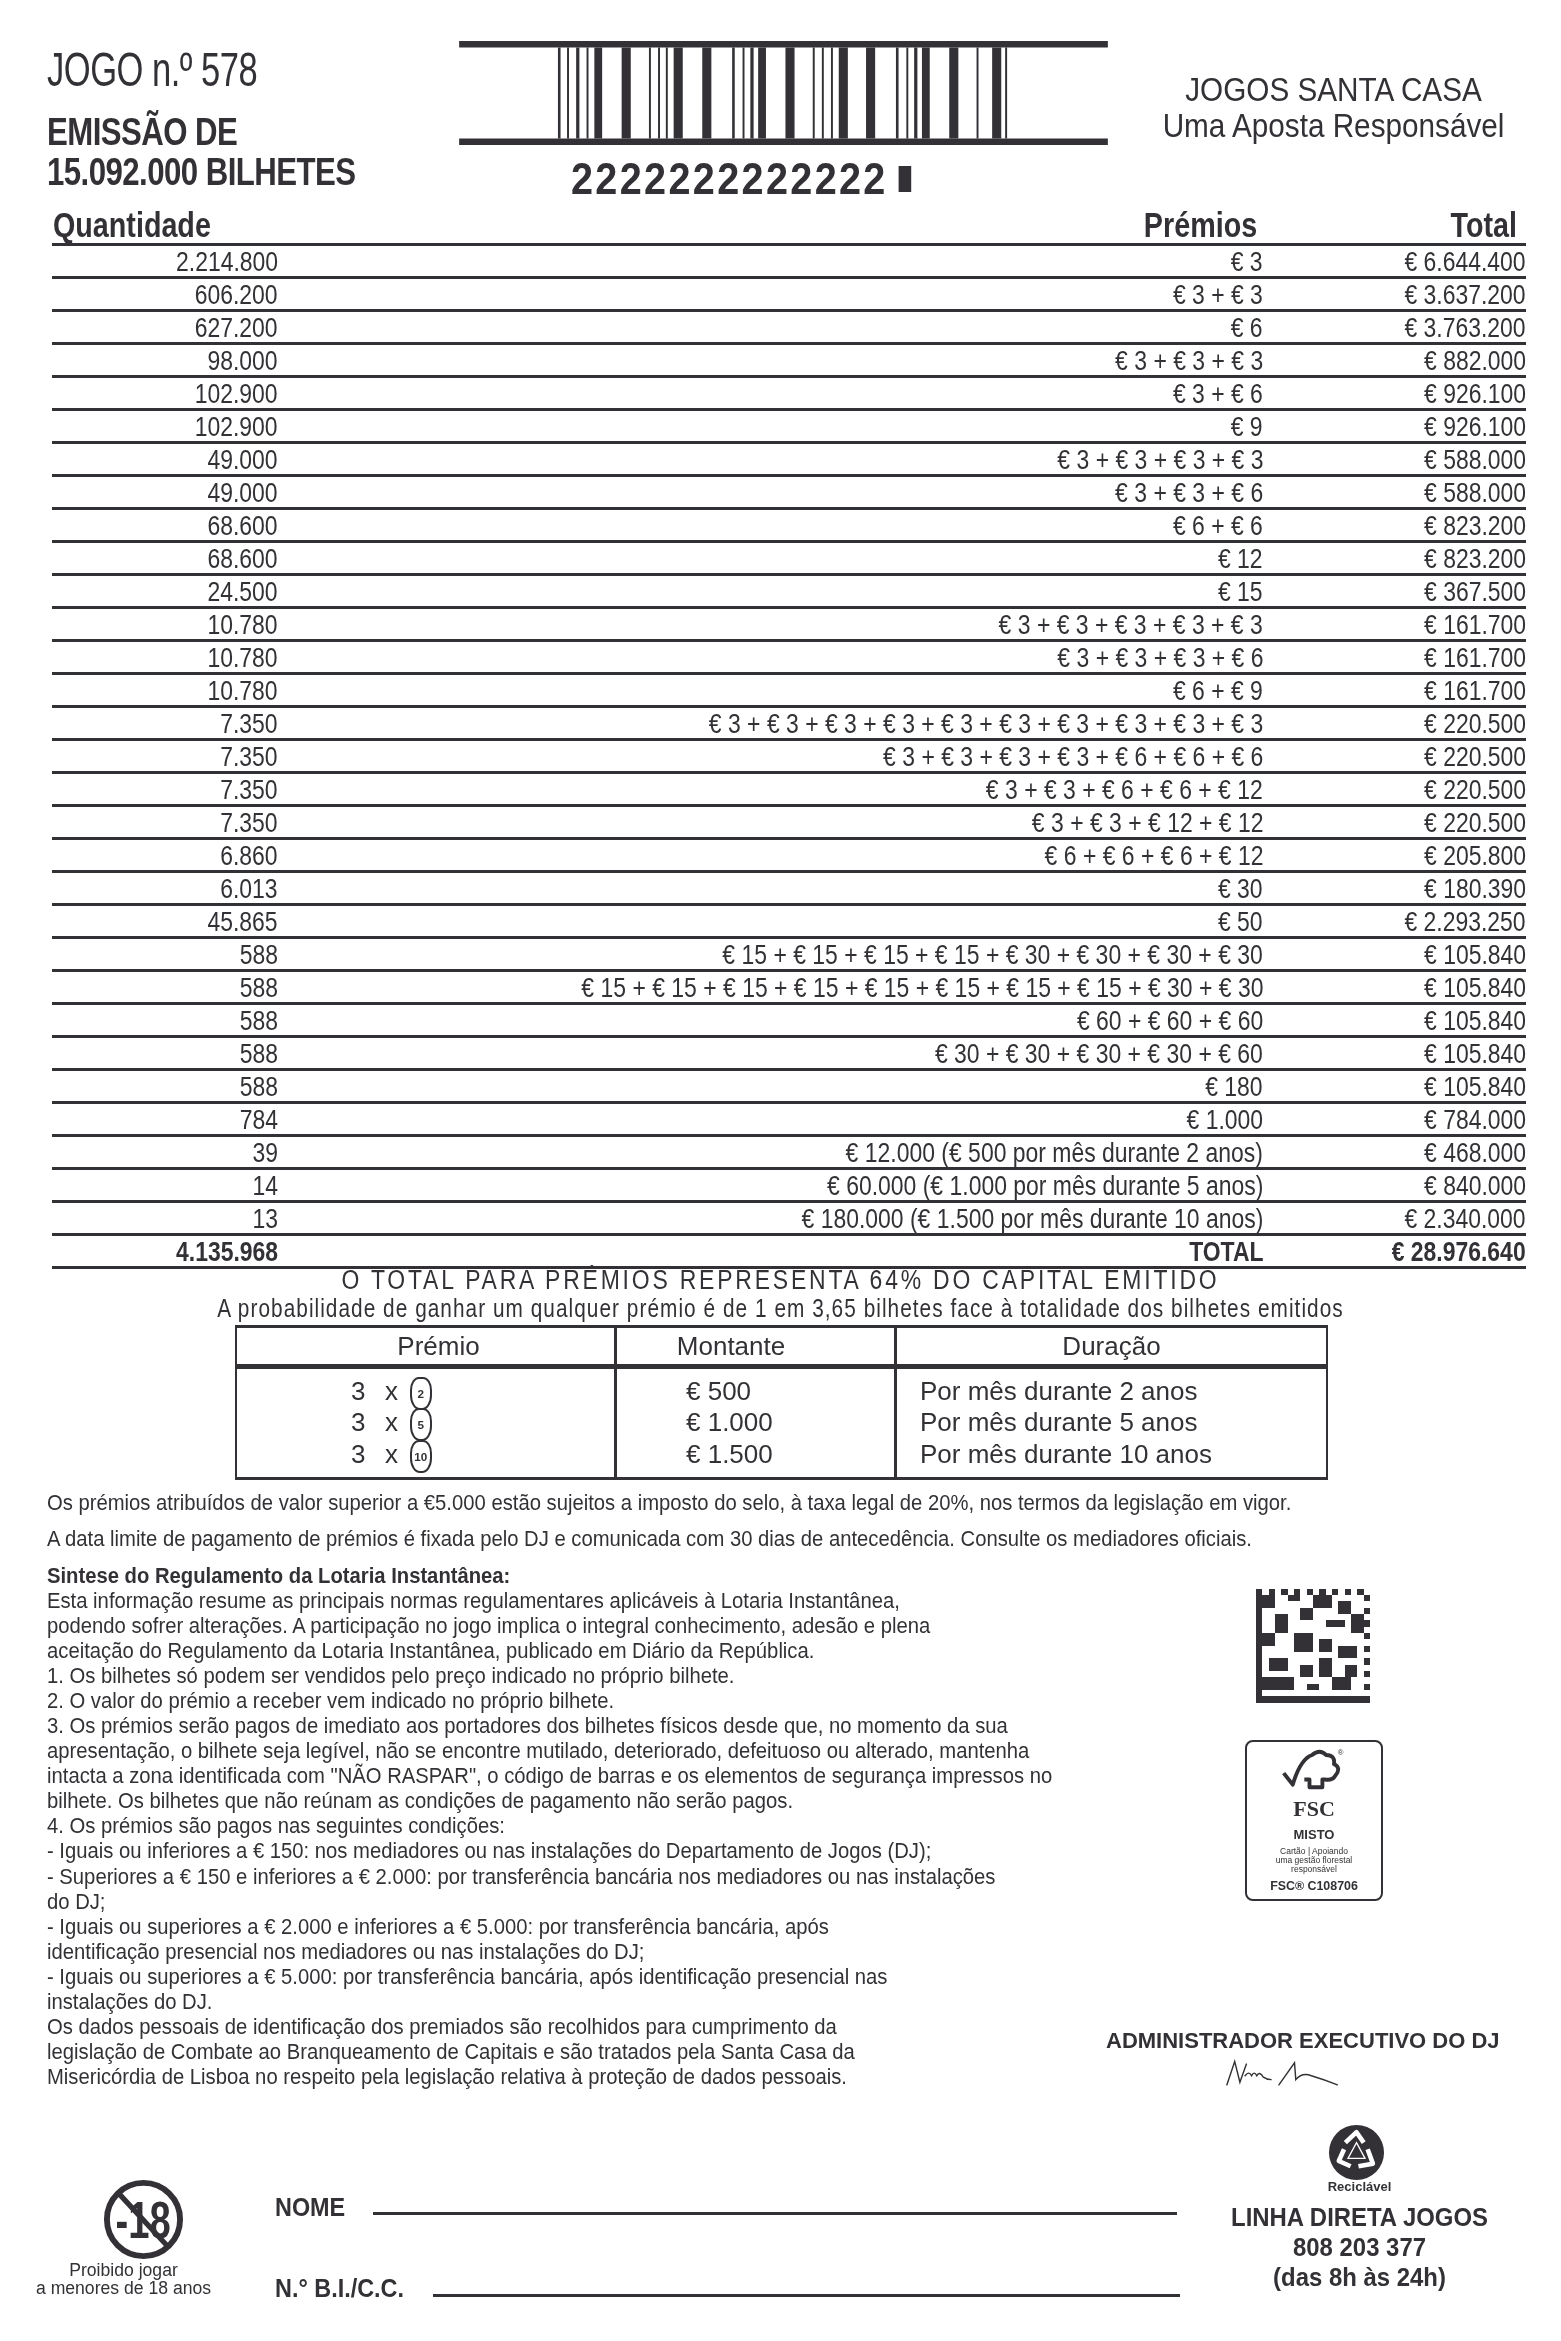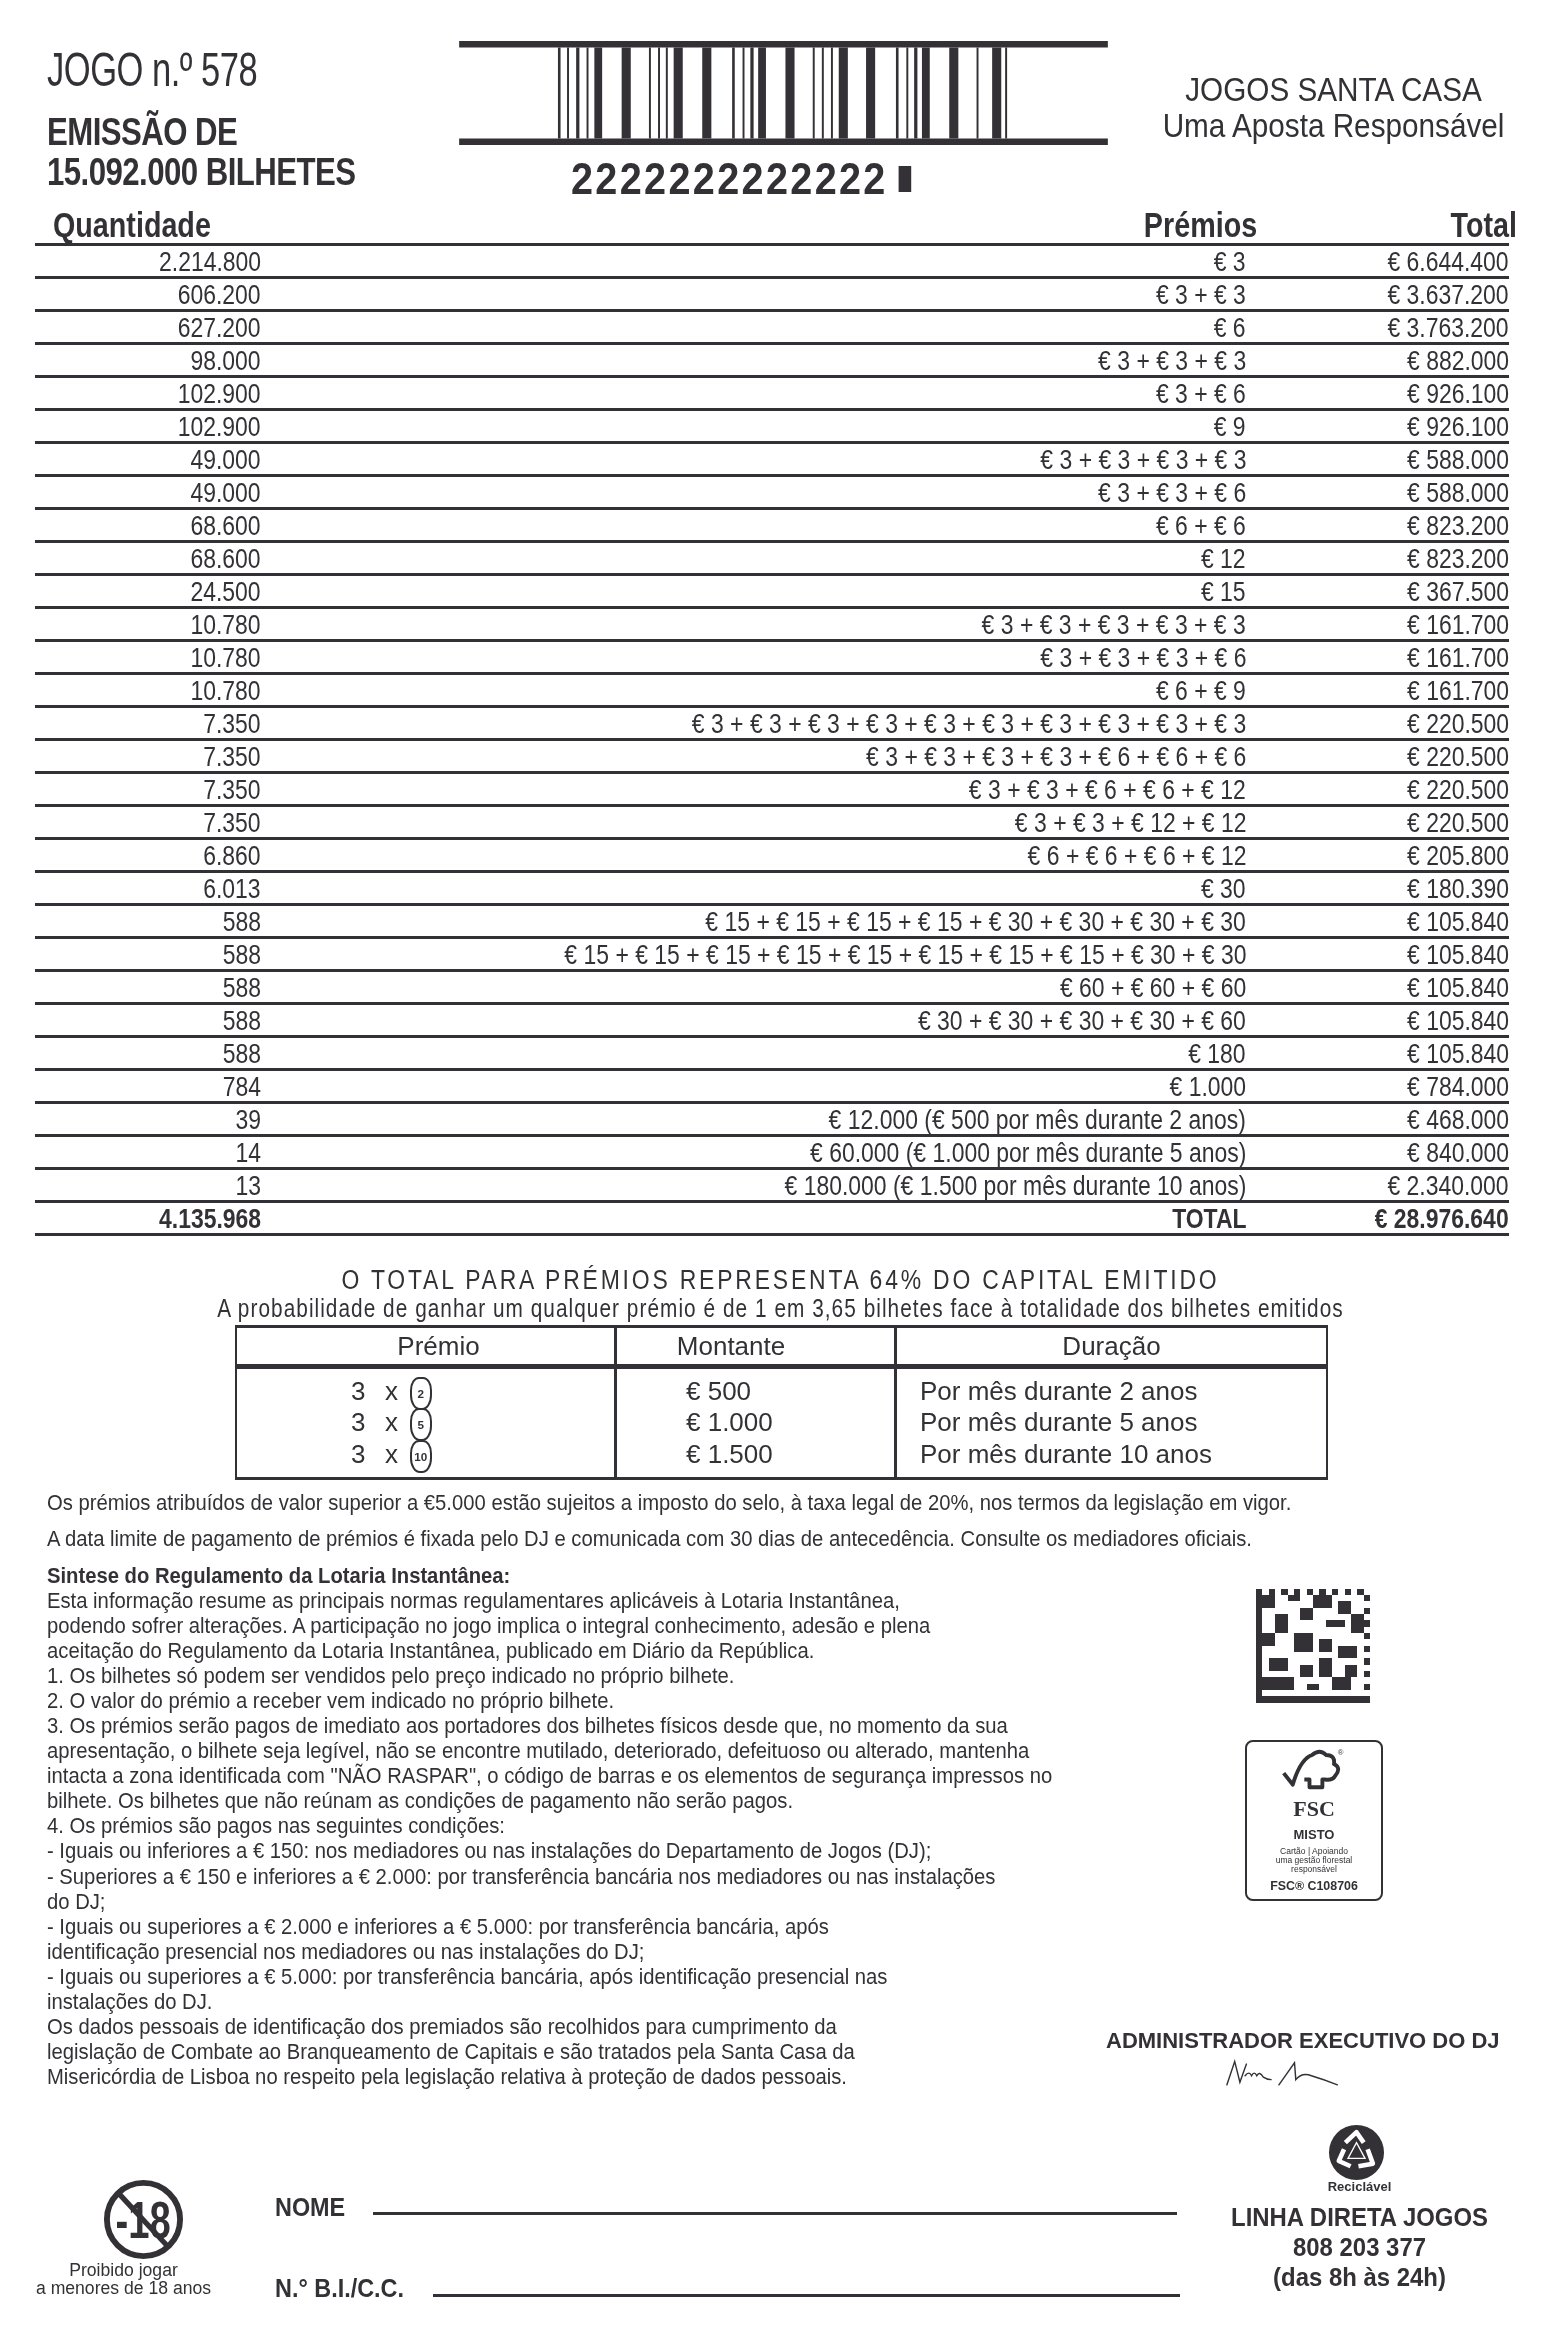--- a/index.html
+++ b/index.html
@@ -12,21 +12,21 @@
   .barcode { left:459px; top:41px; width:649px; height:104px; }
   .barcode-num { left:571px; top:154px; font-size:44px; font-weight:bold; letter-spacing:2.6px; transform:scaleX(0.9); transform-origin:left top; display:flex; align-items:center; gap:7.8px; }
   .barcode-num .sq { display:inline-block; width:14.3px; height:26px; background:#333135; margin-left:3.9px; }
   .brand { left:1106px; top:72px; width:455px; text-align:center; font-size:33px; line-height:36px; transform:scaleX(0.9); transform-origin:center top; }
 
   
   .th { top:207px; font-size:35px; font-weight:bold; transform:scaleX(0.82); line-height:36px; }
   .th-qty { left:53px; transform-origin:left top; }
   .th-prem { right:304px; transform-origin:right top; }
   .th-total { right:44px; transform-origin:right top; }
-  .prize-table { left:35px; top:243px; width:1474px;text-align:right; }
+  .prize-table { left:52px; top:243px; width:1474px;text-align:right; }
   .row { position:relative; height:33px; border-top:3.3px solid #333135; box-sizing:border-box; }
   .row .c { position:absolute; top:2px; font-size:27px; line-height:29px; transform:scaleX(0.85); white-space:nowrap; }
   .row .q { right:1248px; transform-origin:right top; }
   .row .p { right:263px; transform-origin:right top; }
   .row .t { right:0; transform-origin:right top; }
   .row.total .c { font-weight:bold; }
   .row.last { border-bottom:3.3px solid #333135; height:36px; }
 
   .note1 { left:0; width:1561px; top:1265px; text-align:center; font-size:27px; letter-spacing:3.3px; transform:scaleX(0.85); transform-origin:center top; }
   .note2 { left:0; width:1561px; top:1293px; text-align:center; font-size:26px; letter-spacing:1.3px; transform:scaleX(0.8); transform-origin:center top; }
@@ -212,20 +212,25 @@
     </div>
     <div class="row">
       <div class="c q">6.860</div>
       <div class="c p">€ 6 + € 6 + € 6 + € 12</div>
       <div class="c t">€ 205.800</div>
     </div>
     <div class="row">
       <div class="c q">6.013</div>
       <div class="c p">€ 30</div>
       <div class="c t">€ 180.390</div>
+    </div>
+    <div class="row">
+      <div class="c q">45.865</div>
+      <div class="c p">€ 50</div>
+      <div class="c t">€ 2.293.250</div>
     </div>
     <div class="row">
       <div class="c q">588</div>
       <div class="c p">€ 15 + € 15 + € 15 + € 15 + € 30 + € 30 + € 30 + € 30</div>
       <div class="c t">€ 105.840</div>
     </div>
     <div class="row">
       <div class="c q">588</div>
       <div class="c p">€ 15 + € 15 + € 15 + € 15 + € 15 + € 15 + € 15 + € 15 + € 30 + € 30</div>
       <div class="c t">€ 105.840</div>

